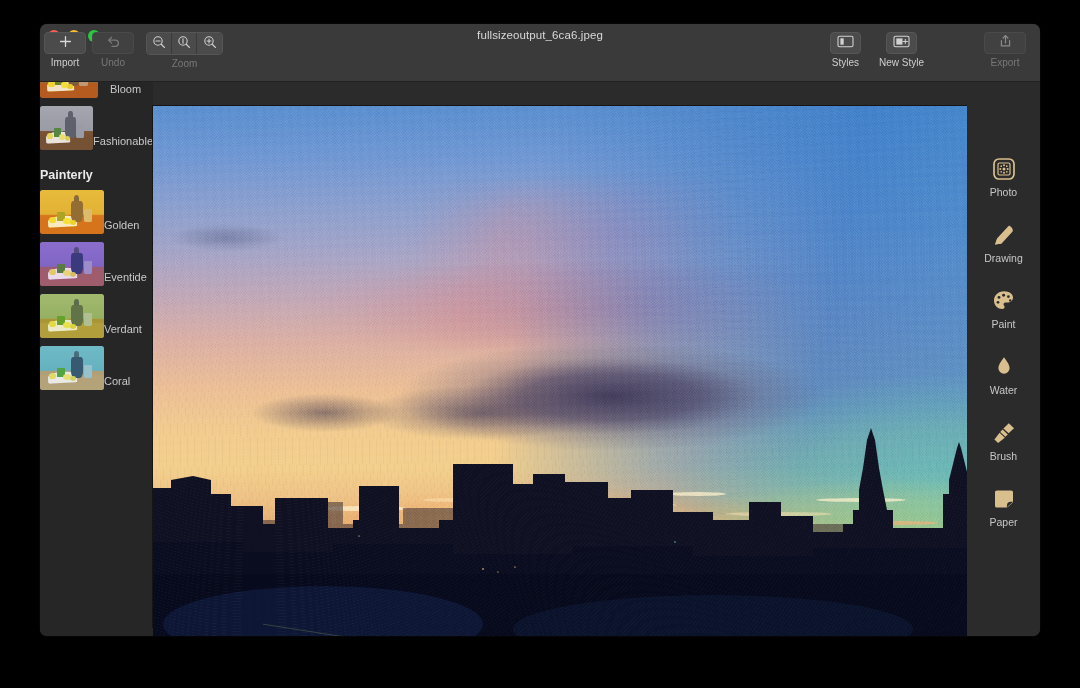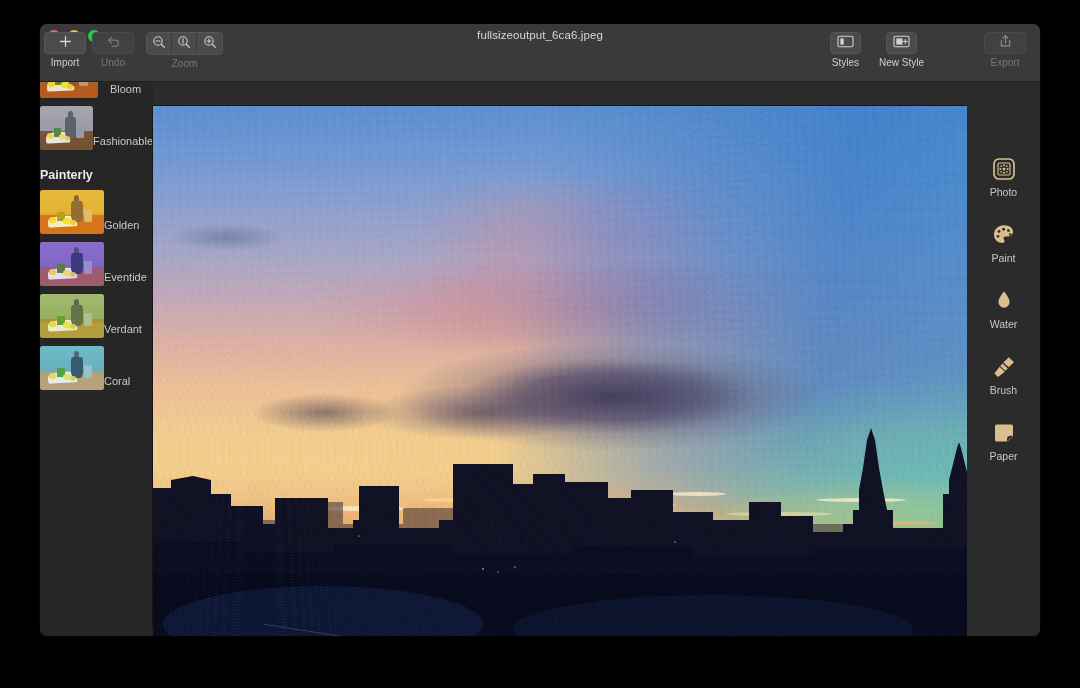--- a/index.html
+++ b/index.html
@@ -583,20 +583,29 @@
           <circle cx="15.7" cy="12" r="1" fill="#d9bf8e"></circle>
           <circle cx="9.2" cy="9.2" r="0.85" fill="#d9bf8e"></circle>
           <circle cx="14.8" cy="9.2" r="0.85" fill="#d9bf8e"></circle>
           <circle cx="9.2" cy="14.8" r="0.85" fill="#d9bf8e"></circle>
           <circle cx="14.8" cy="14.8" r="0.85" fill="#d9bf8e"></circle>
         </svg>
       </div>
       <div class="tool-label">Photo</div>
     </div>
 
+    <div class="tool">
+      <div class="tool-ico">
+        <svg width="24" height="24" viewBox="0 0 24 24">
+          <path d="M17.5 2.8c2.6 1.4 3.9 4 3.1 5.6L9.6 20.4 3.1 21.6l2.1-6.3L16.1 3.4c.4-.6 1-.9 1.4-.6Z" fill="#d9bf8e"></path>
+          <path d="M5.2 15.3 9.6 20.4 3.1 21.6Z" fill="#d9bf8e"></path>
+        </svg>
+      </div>
+      <div class="tool-label">Drawing</div>
+    </div>
 
     <div class="tool">
       <div class="tool-ico">
         <svg width="24" height="24" viewBox="0 0 24 24">
           <path d="M12 2.2C6.4 2.2 2 6.3 2 11.4c0 5 4.1 8.5 8.3 8.5 1.6 0 2.3-.9 2.3-1.9 0-.6-.3-1-.6-1.4-.3-.4-.5-.8-.5-1.3 0-1 .9-1.8 2-1.8h1.7c3.3 0 5.8-2.2 5.8-5.1 0-3.4-3.9-6.2-9-6.2Z" fill="#d9bf8e"></path>
           <circle cx="7.0" cy="8.4" r="1.45" fill="#2b2b2b"></circle>
           <circle cx="11.6" cy="6.2" r="1.45" fill="#2b2b2b"></circle>
           <circle cx="16.4" cy="7.6" r="1.35" fill="#2b2b2b"></circle>
           <circle cx="6.0" cy="13.3" r="1.35" fill="#2b2b2b"></circle>
           <circle cx="18.2" cy="11.4" r="1.2" fill="#2b2b2b"></circle>

